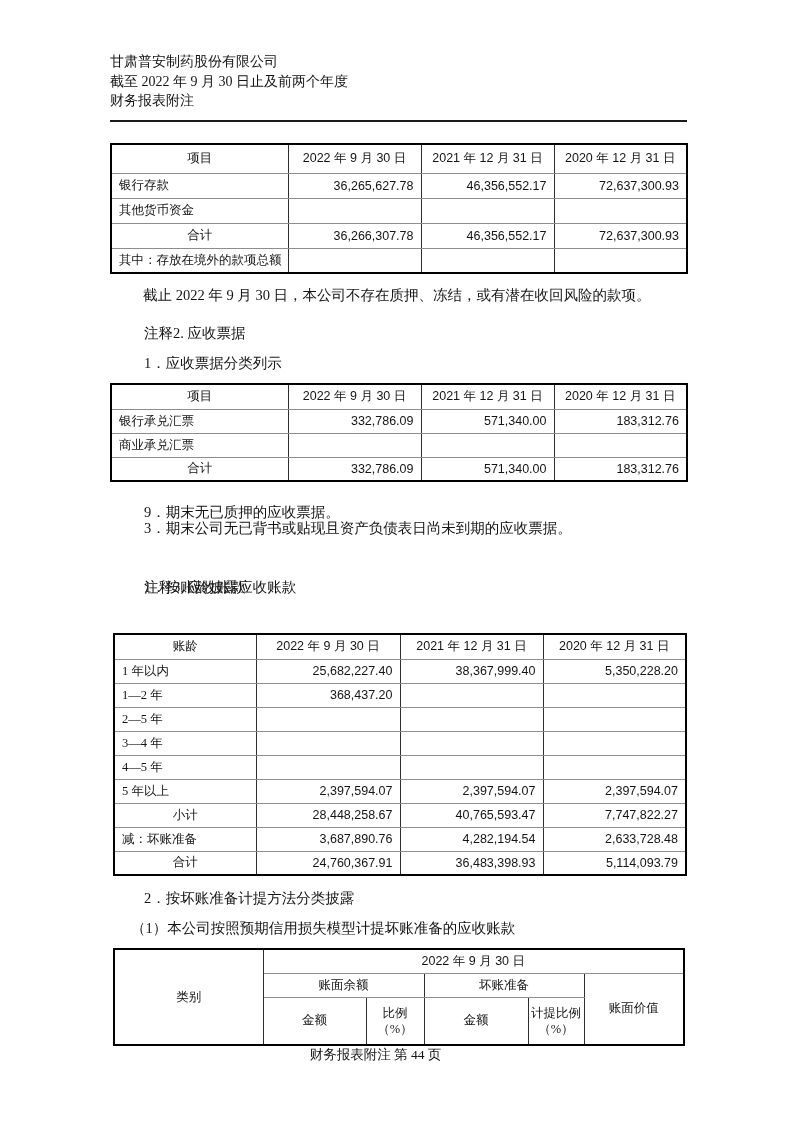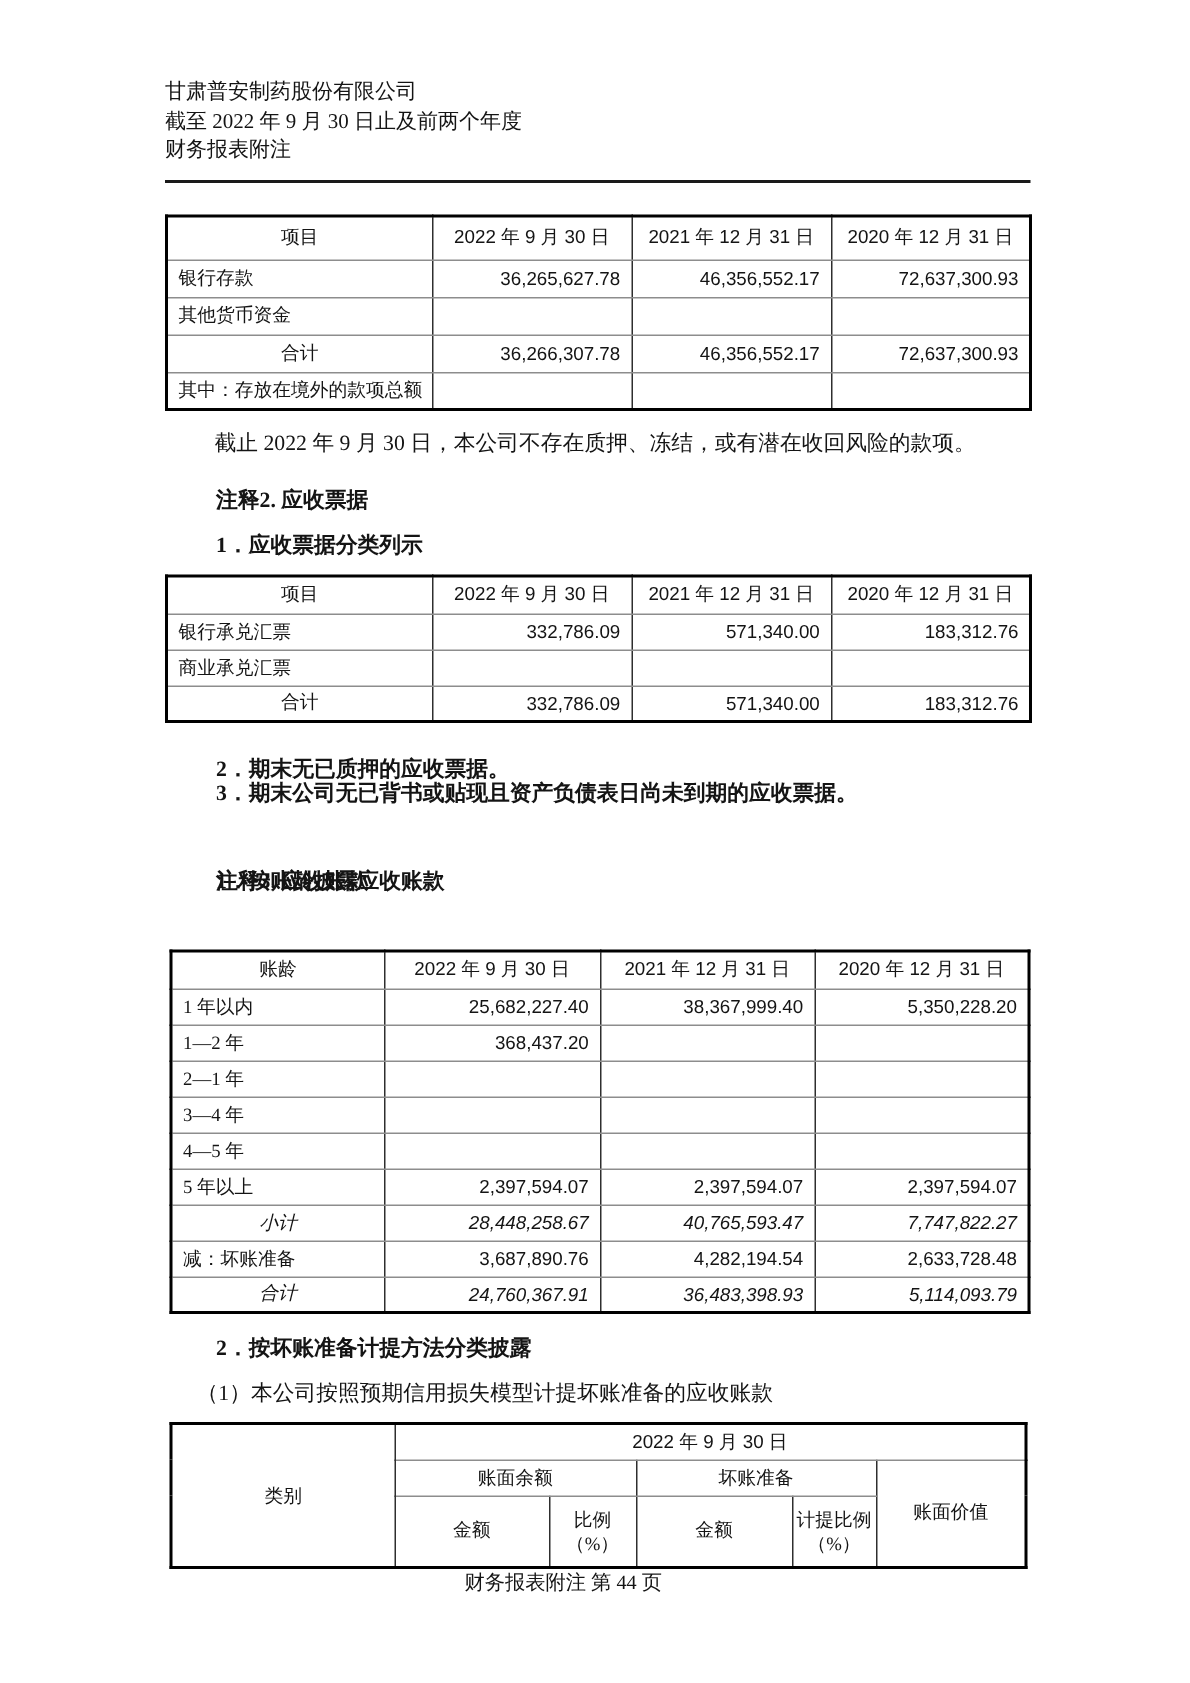--- a/index.html
+++ b/index.html
@@ -6,37 +6,37 @@
   .page {
     position:relative; width:793px; height:1122px; background:#ffffff;
     font-family:"Liberation Serif","DejaVu Serif",serif; color:#141414;
     overflow:hidden;
   }
   .pagehead { position:absolute; left:110px; top:52px; font-size:14px; line-height:19.5px; }
   .pagehead div { white-space:nowrap; }
   .rule { position:absolute; left:110px; top:120px; width:577px; height:2px; background:#1a1a1a; }
 
   .txt { position:absolute; white-space:nowrap; font-size:14.5px; }
-  .bold { font-weight:bold; }
+  .bold { font-weight:normal; }
 
   table.tbl {
     position:absolute; border-collapse:collapse; table-layout:fixed;
     font-size:12.5px; border:2.5px solid #000;
   }
   .tbl td {
     border:1px solid #2e2e2e;
     border-top-color:#8d8d8d; border-bottom-color:#8d8d8d;
     padding:0; overflow:hidden; white-space:nowrap; vertical-align:middle;
   }
   .tbl tr.head td { text-align:center; }
   .tbl td.lbl { text-align:left; padding-left:7px; }
   .tbl td.ctr { text-align:center; }
   .tbl td.num { text-align:right; padding-right:7px; }
   .tbl .sansnum, .tbl tr.head td { font-family:"Liberation Sans",sans-serif; }
-  .tbl tr.strong td { border-top:1.5px solid #000;font-style:italic; }
+  .tbl tr.strong td { border-top:1.5px solid #000; }
   .tbl td.wrap { white-space:normal; line-height:16px; }
 
   .footer { position:absolute; left:87px; top:1046px; width:577px; text-align:center; font-size:13.5px; }
 </style>
 </head>
 <body>
 
 <div class="page">
 
   <div class="pagehead">
@@ -120,21 +120,21 @@
     </tr>
     <tr style="height:24px">
       <td class="ctr">合计</td>
       <td class="num sansnum">332,786.09</td>
       <td class="num sansnum">571,340.00</td>
       <td class="num sansnum">183,312.76</td>
     </tr>
   </tbody>
     </table>
 
-  <div class="txt bold" style="left:144px; top:503px;">2．期末无已质押的应收票据。</div>
+  <div class="txt bold" style="left:144px; top:503px;">9．期末无已质押的应收票据。</div>
   <div class="txt bold" style="left:144px; top:519px;">3．期末公司无已背书或贴现且资产负债表日尚未到期的应收票据。</div>
   <div class="txt bold" style="left:144px; top:578px;">注释3. 应收账款</div>
   <div class="txt bold" style="left:144px; top:578px;">1．按账龄披露应收账款</div>
 
   <table class="tbl" style="left:113px; top:633px; width:572px;">
     <colgroup>
         <col style="width:142px">
         <col style="width:144px">
         <col style="width:143px">
         <col style="width:143px">
@@ -152,21 +152,21 @@
       <td class="num sansnum">38,367,999.40</td>
       <td class="num sansnum">5,350,228.20</td>
     </tr>
     <tr style="height:24px">
       <td class="lbl">1—2 年</td>
       <td class="num sansnum">368,437.20</td>
       <td class="num sansnum"></td>
       <td class="num sansnum"></td>
     </tr>
     <tr style="height:24px">
-      <td class="lbl">2—1 年</td>
+      <td class="lbl">2—5 年</td>
       <td class="num sansnum"></td>
       <td class="num sansnum"></td>
       <td class="num sansnum"></td>
     </tr>
     <tr style="height:24px">
       <td class="lbl">3—4 年</td>
       <td class="num sansnum"></td>
       <td class="num sansnum"></td>
       <td class="num sansnum"></td>
     </tr>

